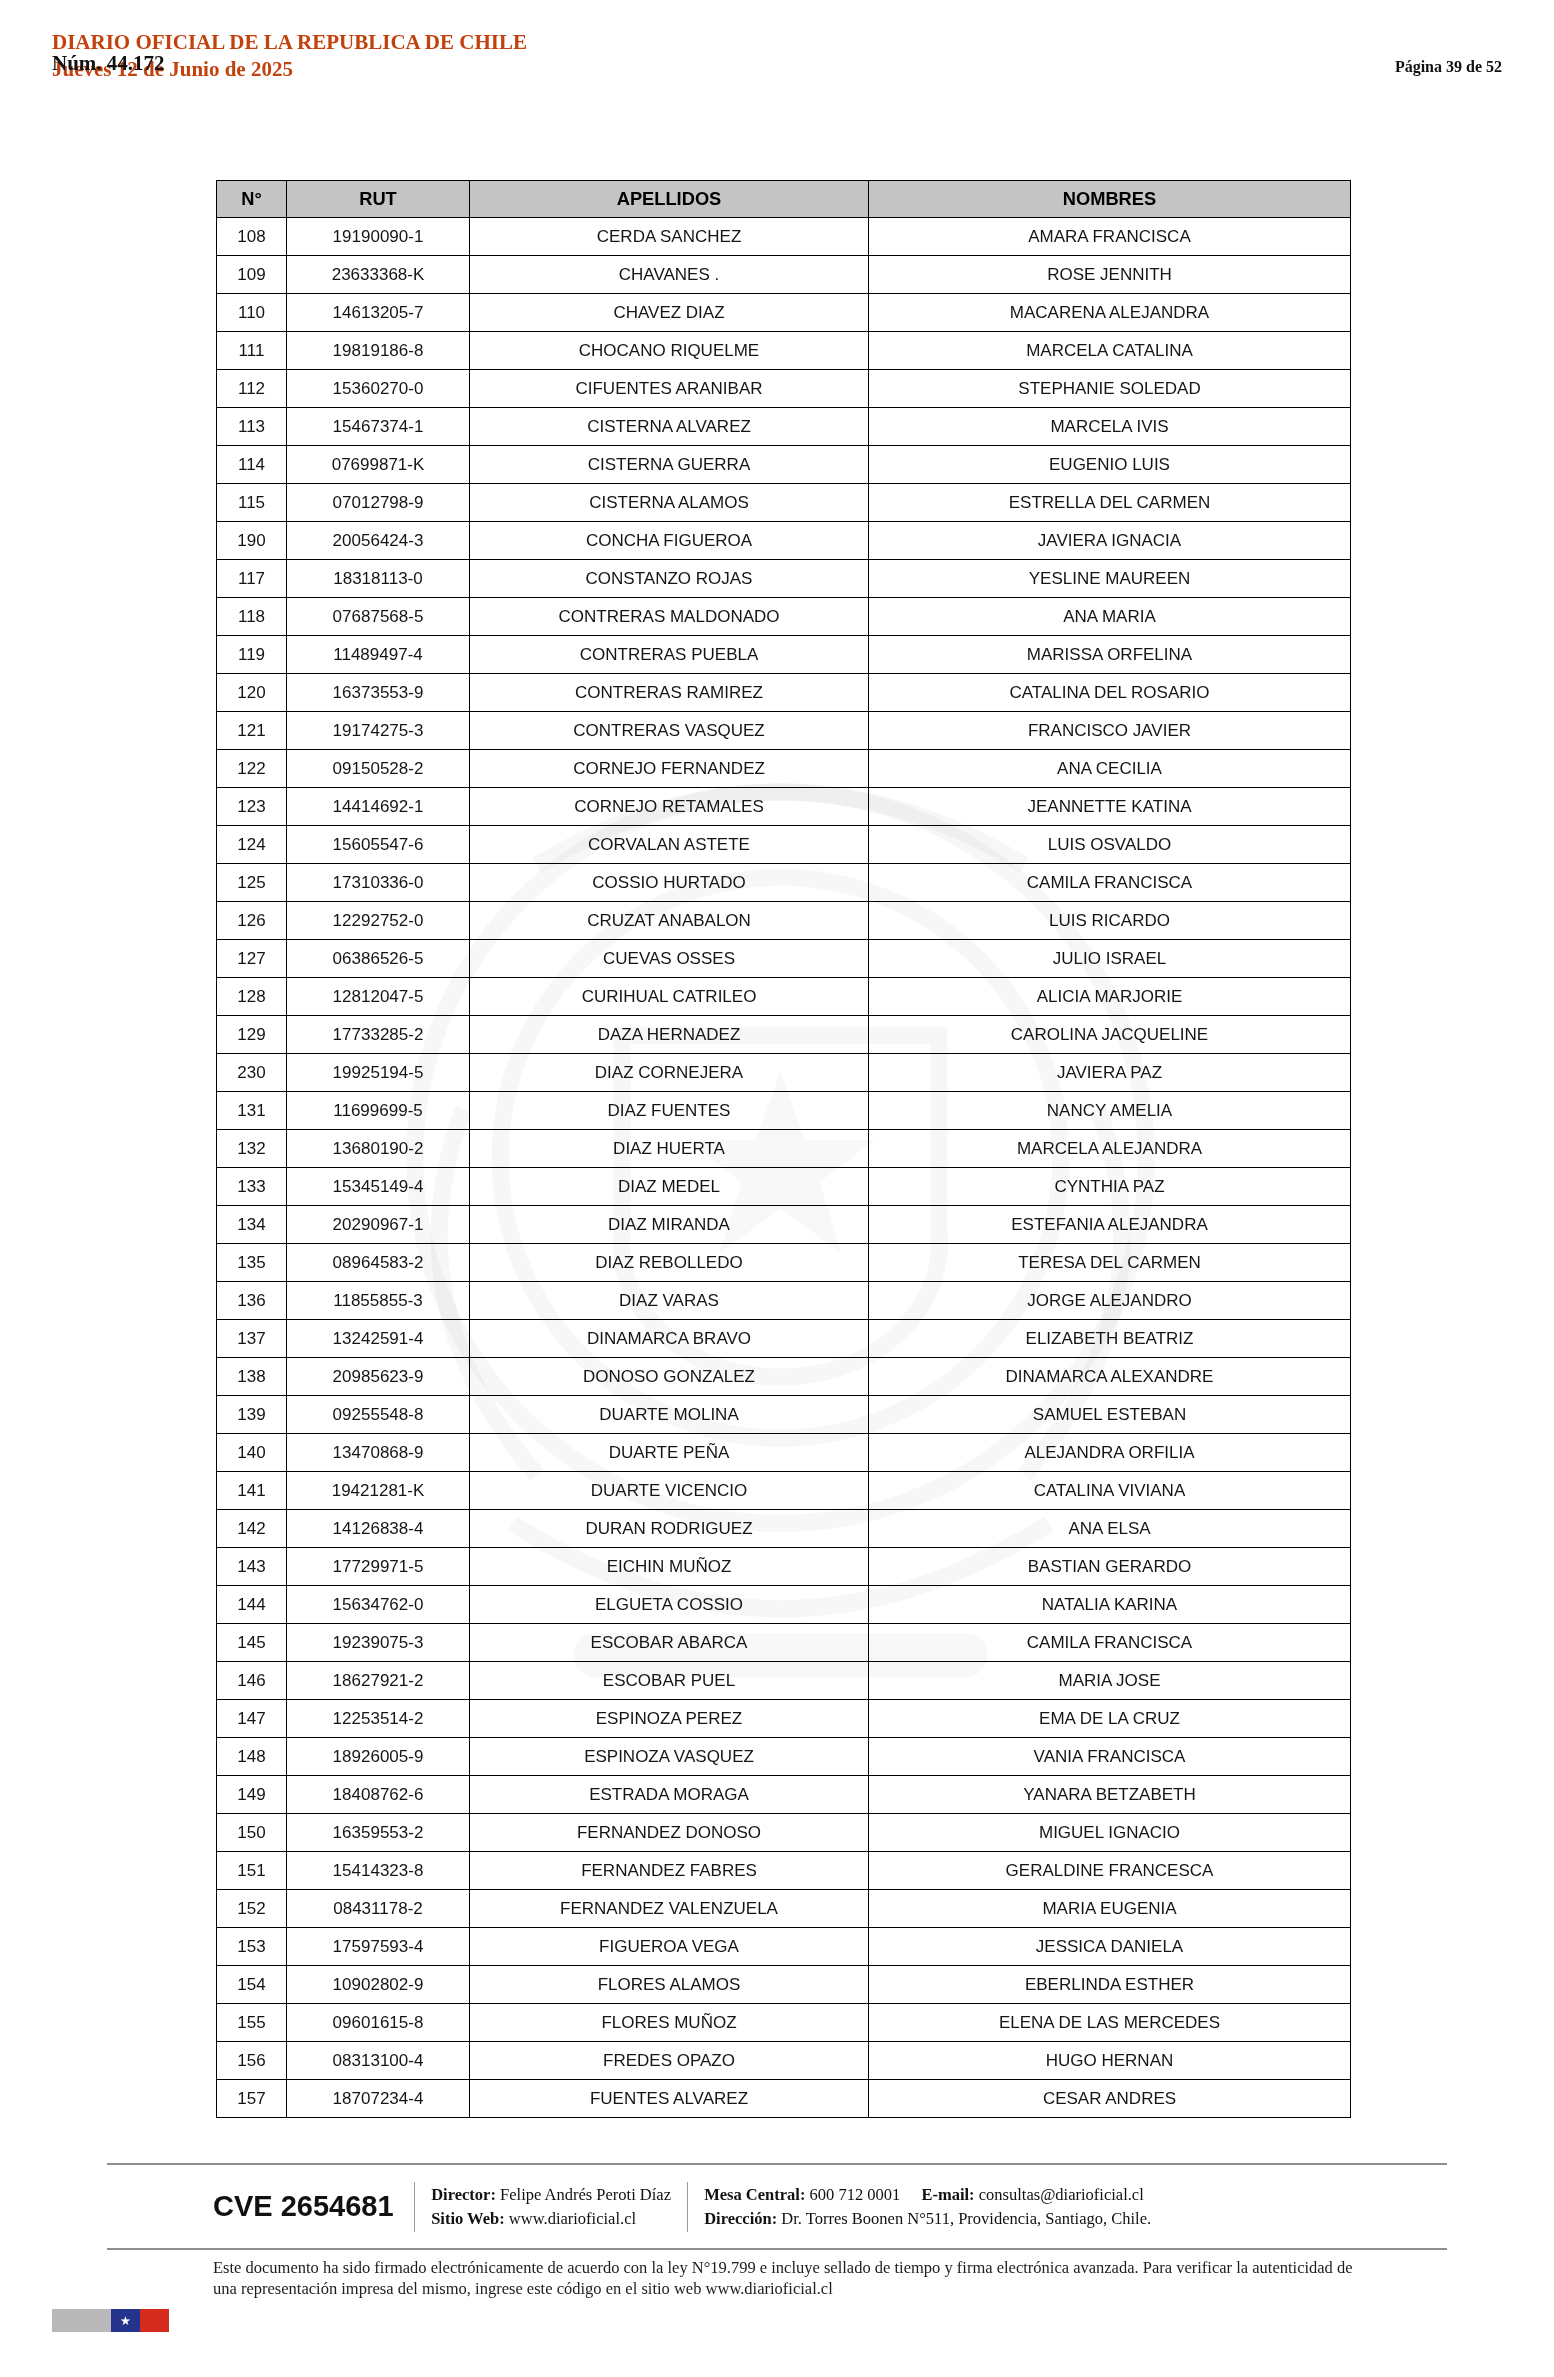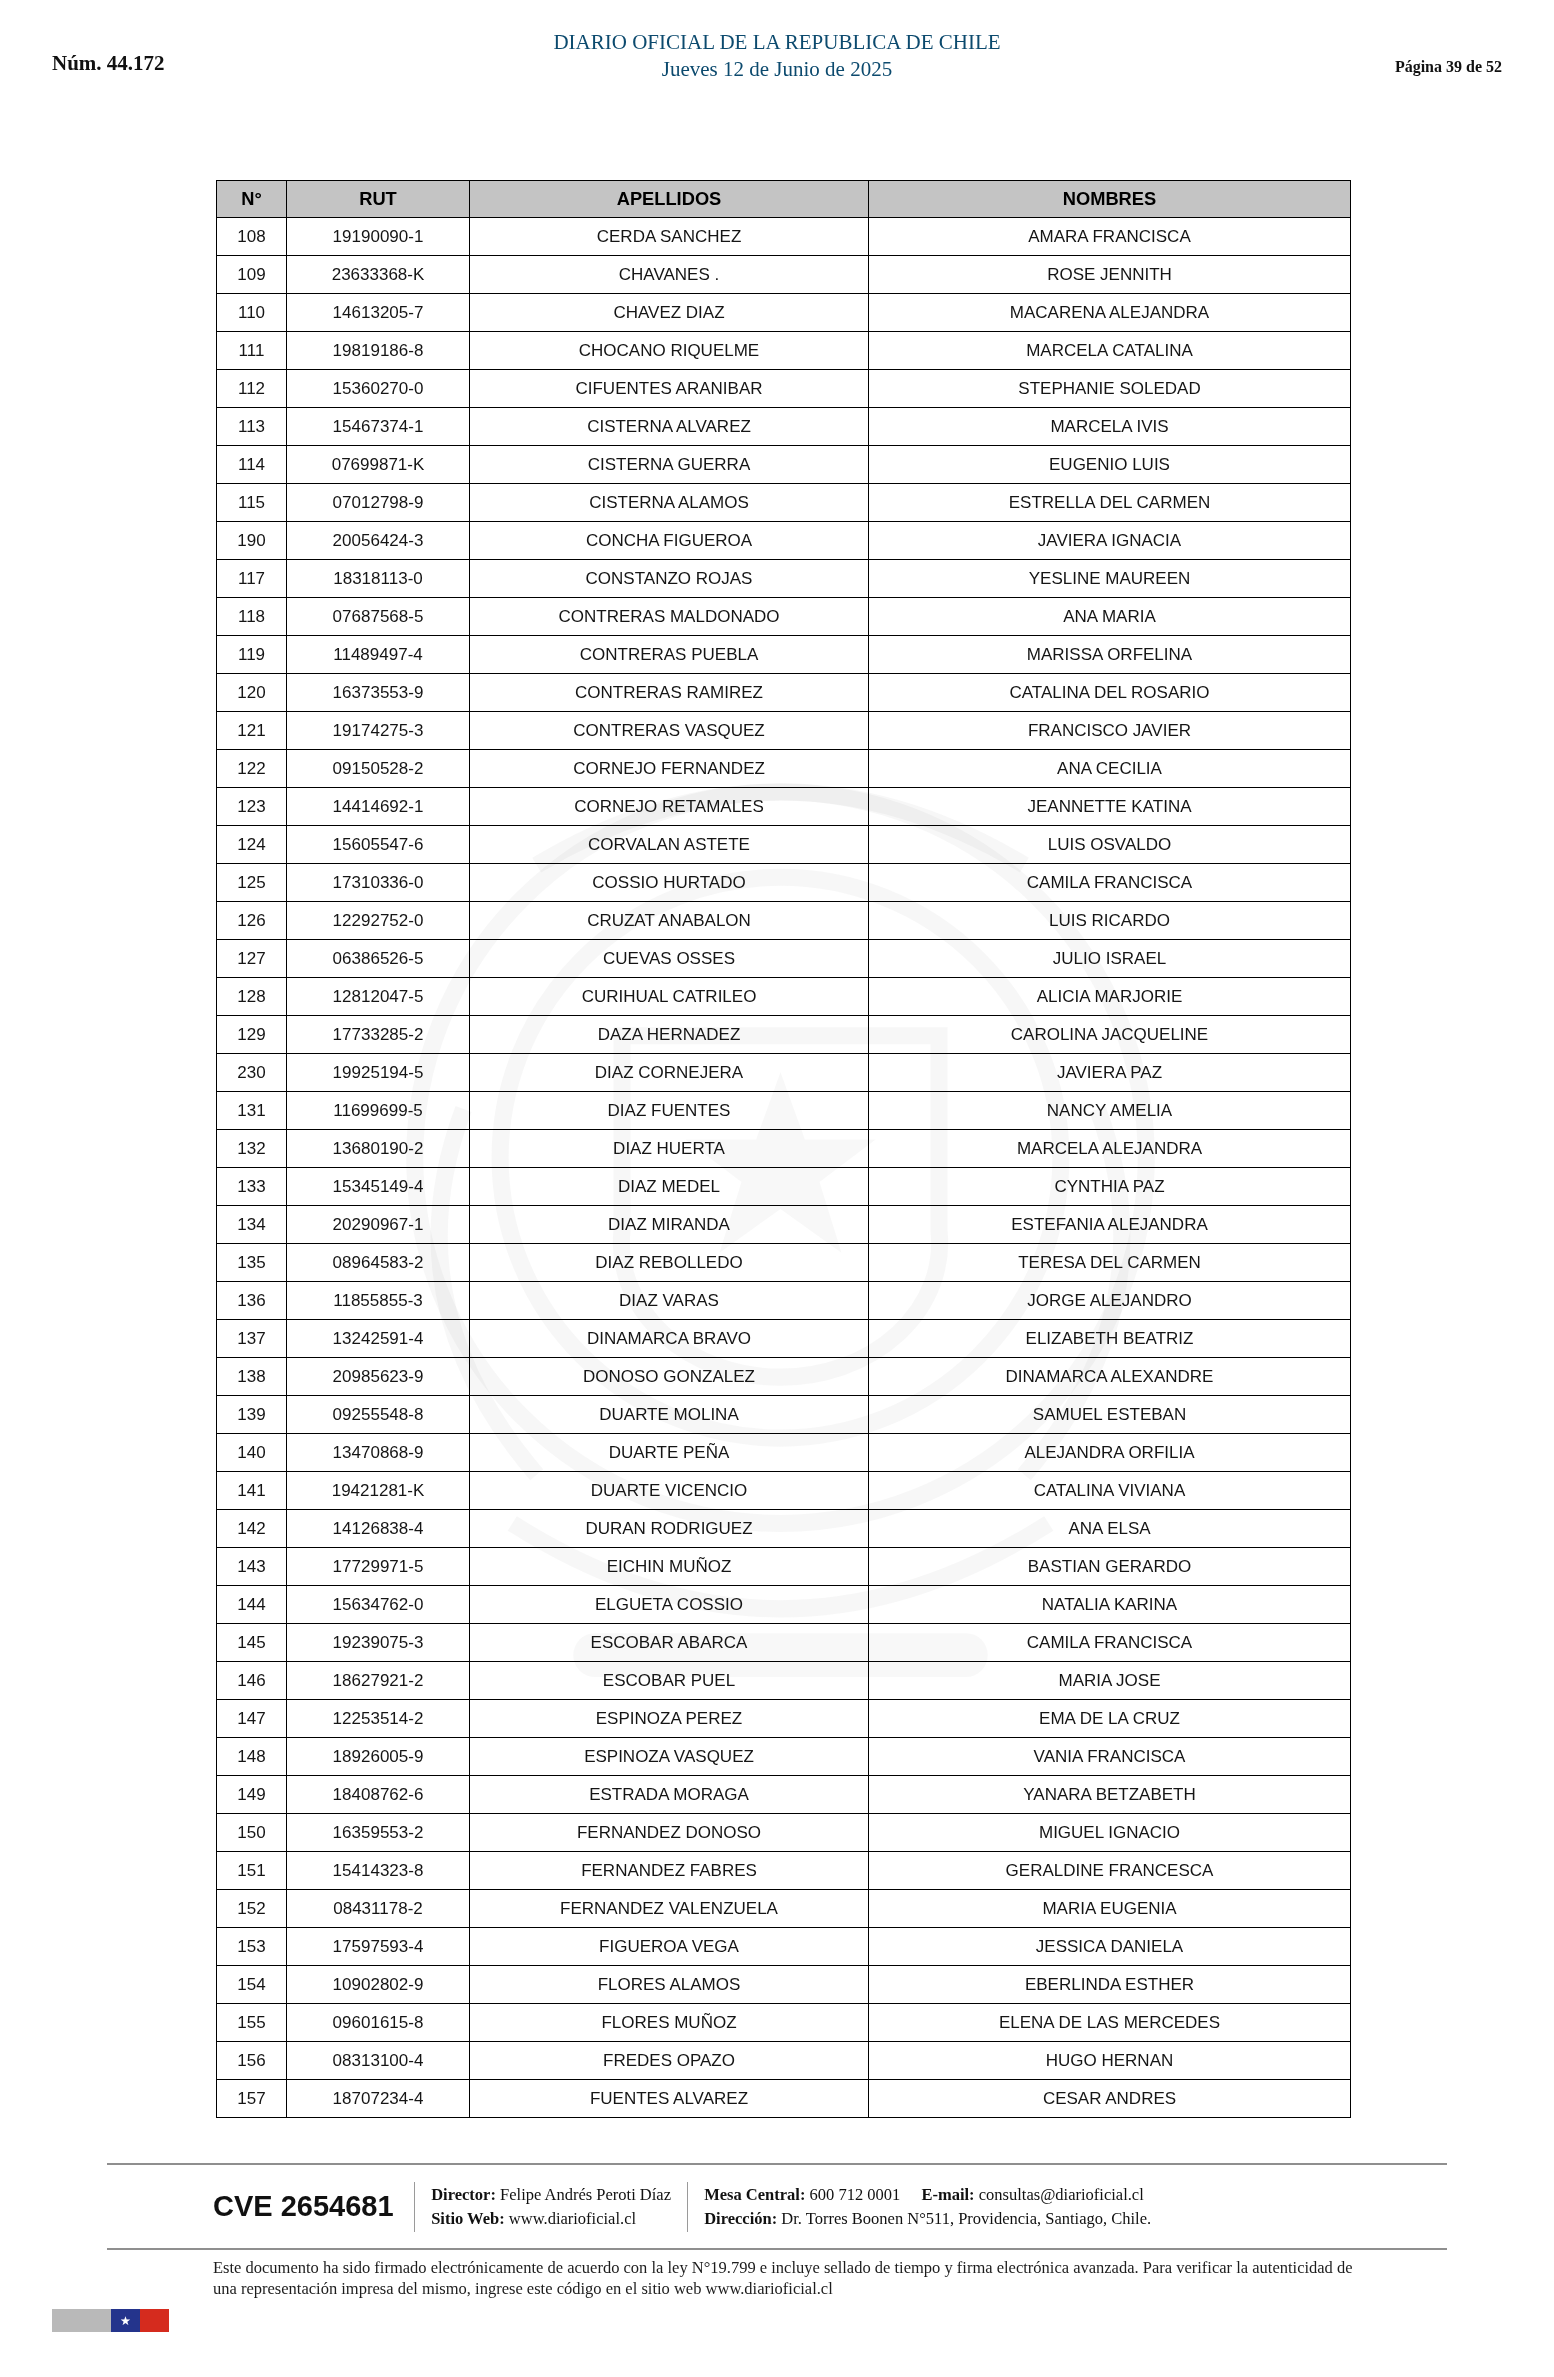--- a/index.html
+++ b/index.html
@@ -5,21 +5,21 @@
   * { margin:0; padding:0; box-sizing:border-box; }
   html,body { background:#e8e8e8; }
   body { font-family:"Liberation Serif", serif; }
   .page {
     position:relative; width:1554px; height:2377px;
     background:#ffffff; overflow:hidden; margin:0 auto;
   }
 
   
   .masthead { position:absolute; top:29px; left:52px; right:52px; height:51px; }
-  .m-center { text-align:center; font-weight:normal; font-size:21px; line-height:1.28; color:#0c4a6e; }
+  .m-center { text-align:left; font-weight:bold; font-size:21px; line-height:1.28; color:#c2410c; }
   .m-left   { position:absolute; left:0;  bottom:3.7px; font-weight:bold; font-size:21px; color:#111; }
   .m-right  { position:absolute; right:0; bottom:3.7px; font-weight:bold; font-size:16px; color:#111;text-align:center; }
 
   
   .watermark { position:absolute; left:317px; top:475px; width:927px; height:1402px; z-index:0; pointer-events:none; }
 
   
   table.names {
     position:absolute; top:180px; left:216px; width:1134px;
     border-collapse:collapse; table-layout:fixed;

